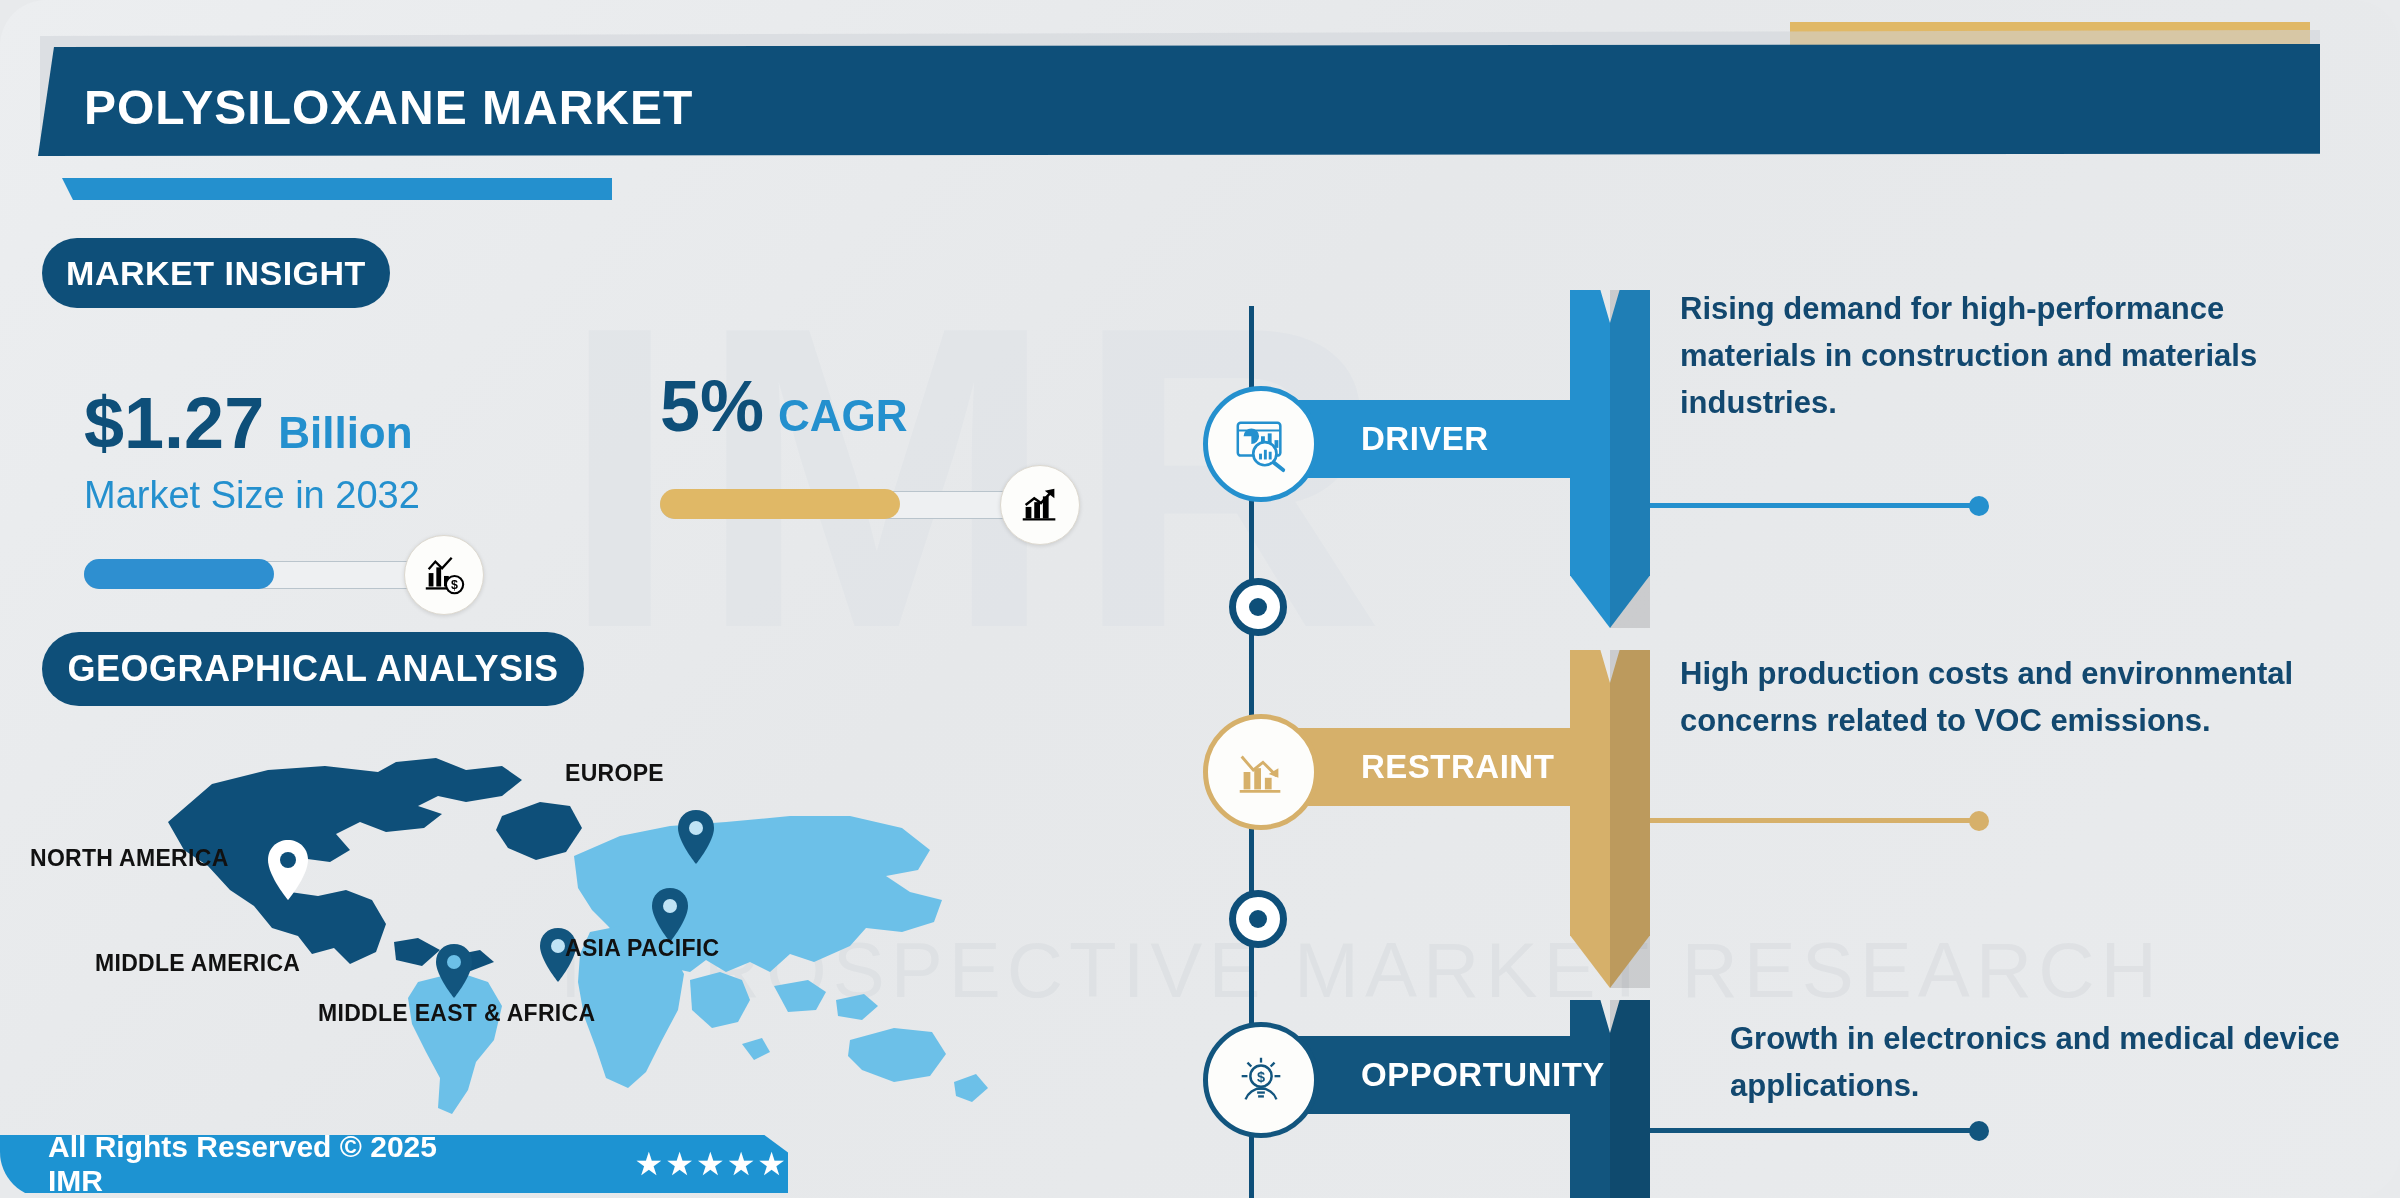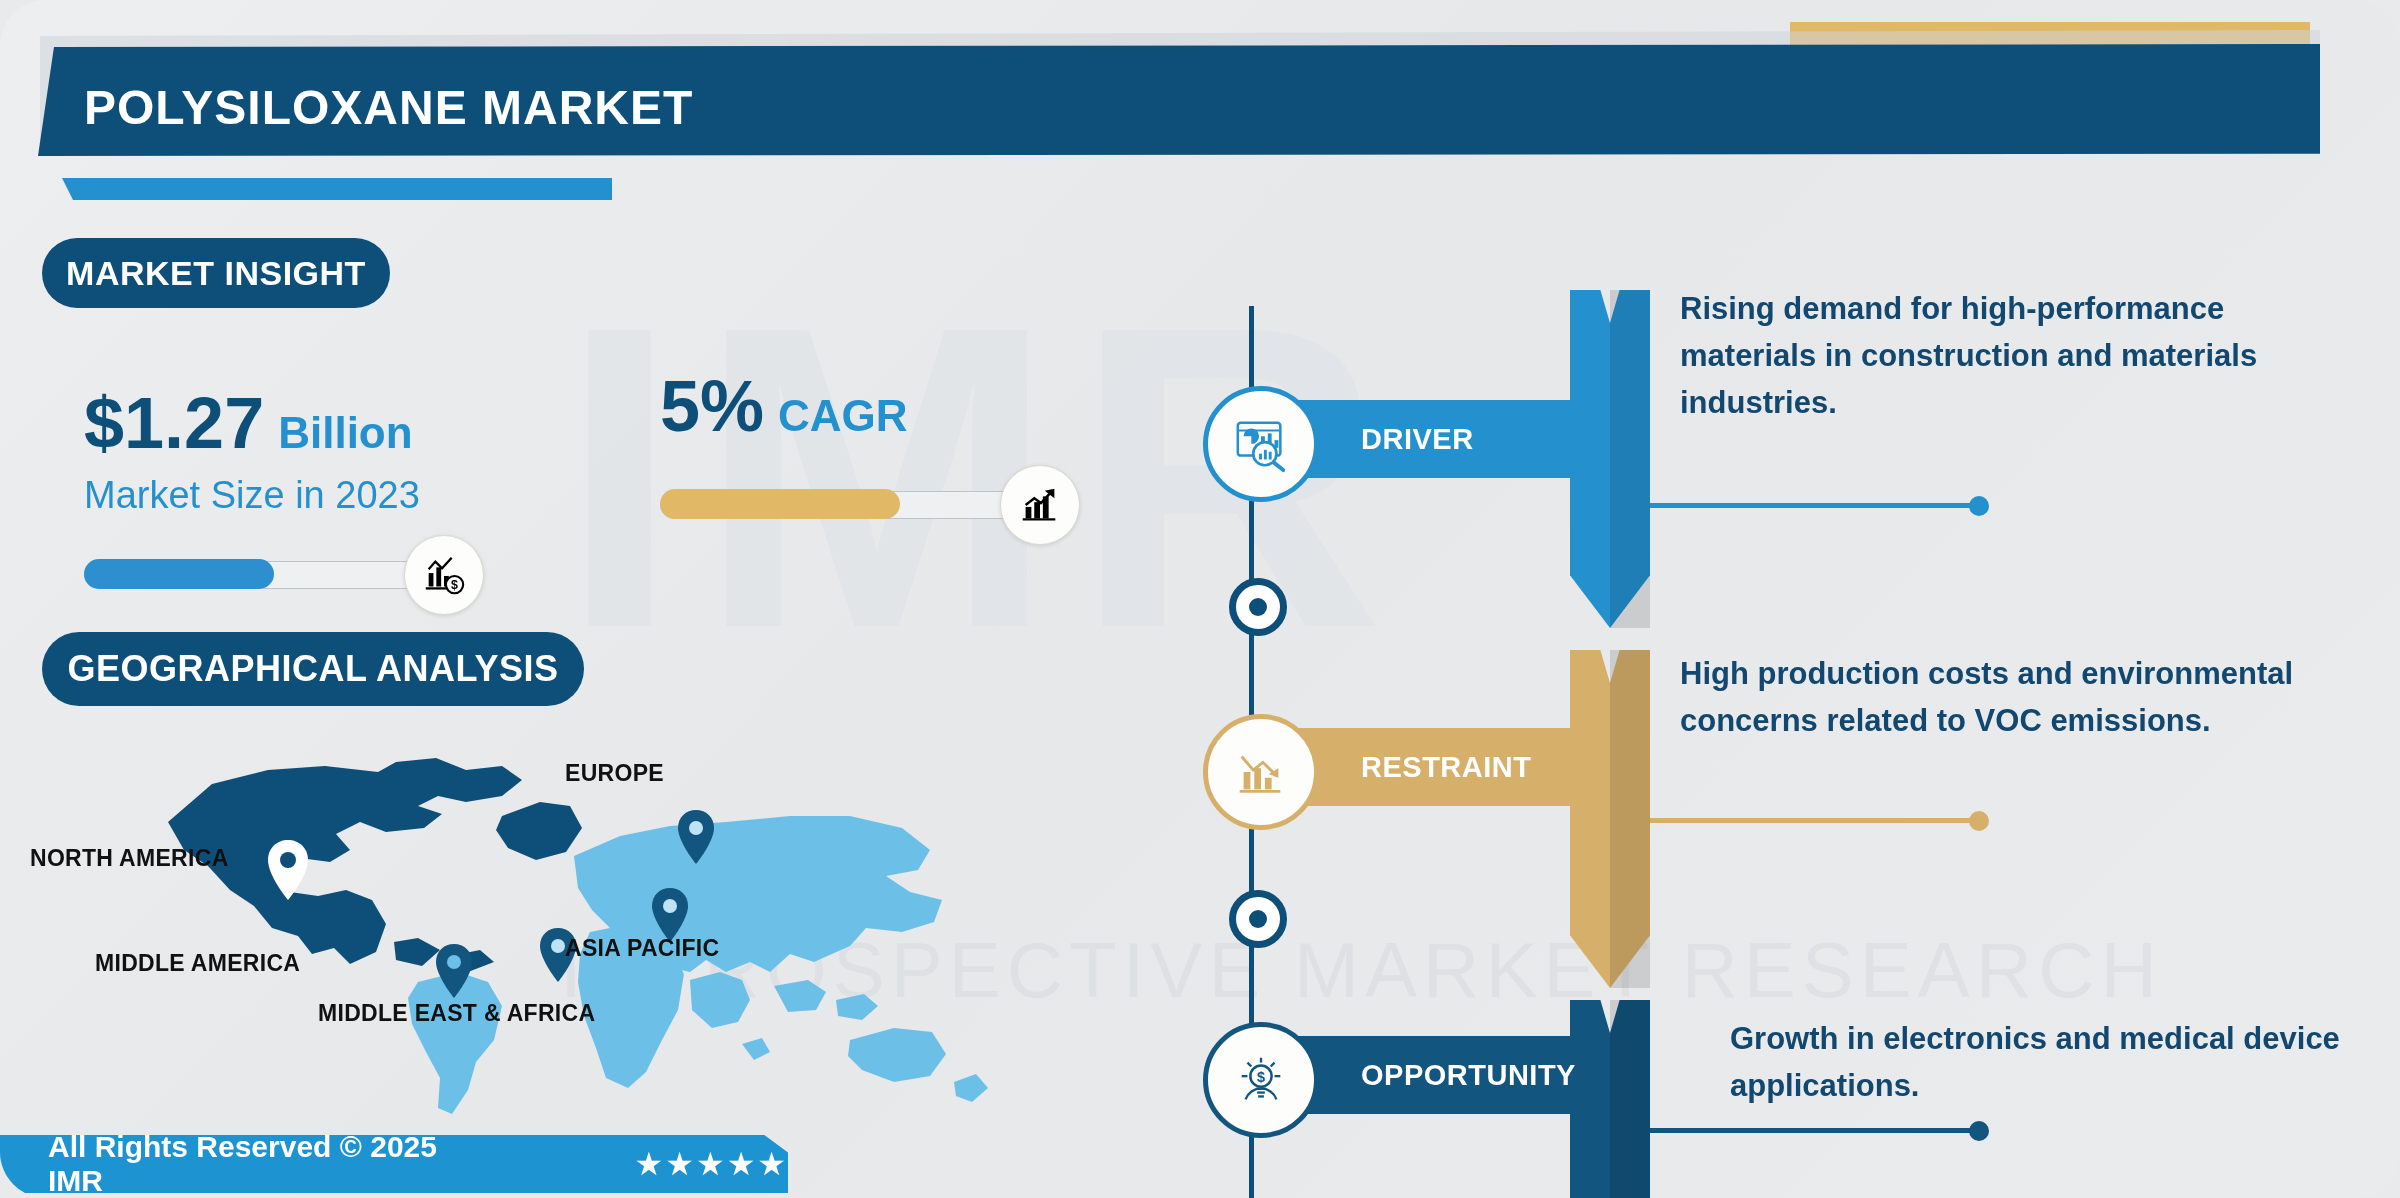--- a/index.html
+++ b/index.html
@@ -135,21 +135,21 @@
   #rib3{left:1570px;top:1000px;}
 
   .dyn-bar{
     position:absolute;height:78px;border-radius:6px 0 0 6px;
     display:flex;align-items:center;
   }
   #bar-driver{left:1249px;top:400px;width:350px;background:#2490ce;}
   #bar-restraint{left:1249px;top:728px;width:350px;background:#d6b06a;}
   #bar-opportunity{left:1249px;top:1036px;width:350px;background:#12557e;}
   .dyn-bar .lbl{
-    margin-left:112px;color:#fff;font-size:29px;font-weight:bold;letter-spacing:.5px;
+    margin-left:112px;color:#fff;font-size:33px;font-weight:bold;letter-spacing:.5px;
   }
   .dyn-icon{
     position:absolute;left:-46px;top:-14px;width:106px;height:106px;border-radius:50%;
     background:#fdfdfb;display:flex;align-items:center;justify-content:center;
   }
   #ico-driver{border:5px solid #2490ce;}
   #ico-restraint{border:5px solid #d6b06a;}
   #ico-opportunity{border:5px solid #12557e;}
 
   .dyn-text{
@@ -195,21 +195,21 @@
   <div class="hdr-bar"></div>
   <div class="hdr-title">POLYSILOXANE MARKET</div>
 
   <div class="pill" id="pill-insight">MARKET INSIGHT</div>
 
   <div class="kpi" id="kpi1">
     <div class="kpi-row">
       <span class="kpi-big">$1.27</span>
       <span class="kpi-unit">Billion</span>
     </div>
-    <div class="kpi-sub">Market Size in 2023</div>
+    <div class="kpi-sub">Market Size in 2032</div>
     <div class="bar-wrap">
       <div class="bar-track"></div>
       <div class="bar-fill" id="fill1"></div>
       <div class="bar-badge" id="badge1">
         <svg width="46" height="46" viewBox="0 0 48 48">
           <polyline points="8,18 15,10 22,17 32,6" fill="none" stroke="#000" stroke-width="2.4"></polyline>
           <rect x="8" y="22" width="5" height="14" fill="#000"></rect>
           <rect x="16" y="16" width="5" height="20" fill="#000"></rect>
           <rect x="24" y="25" width="5" height="11" fill="#000"></rect>
           <line x1="5" y1="38" x2="34" y2="38" stroke="#000" stroke-width="2.4"></line>

